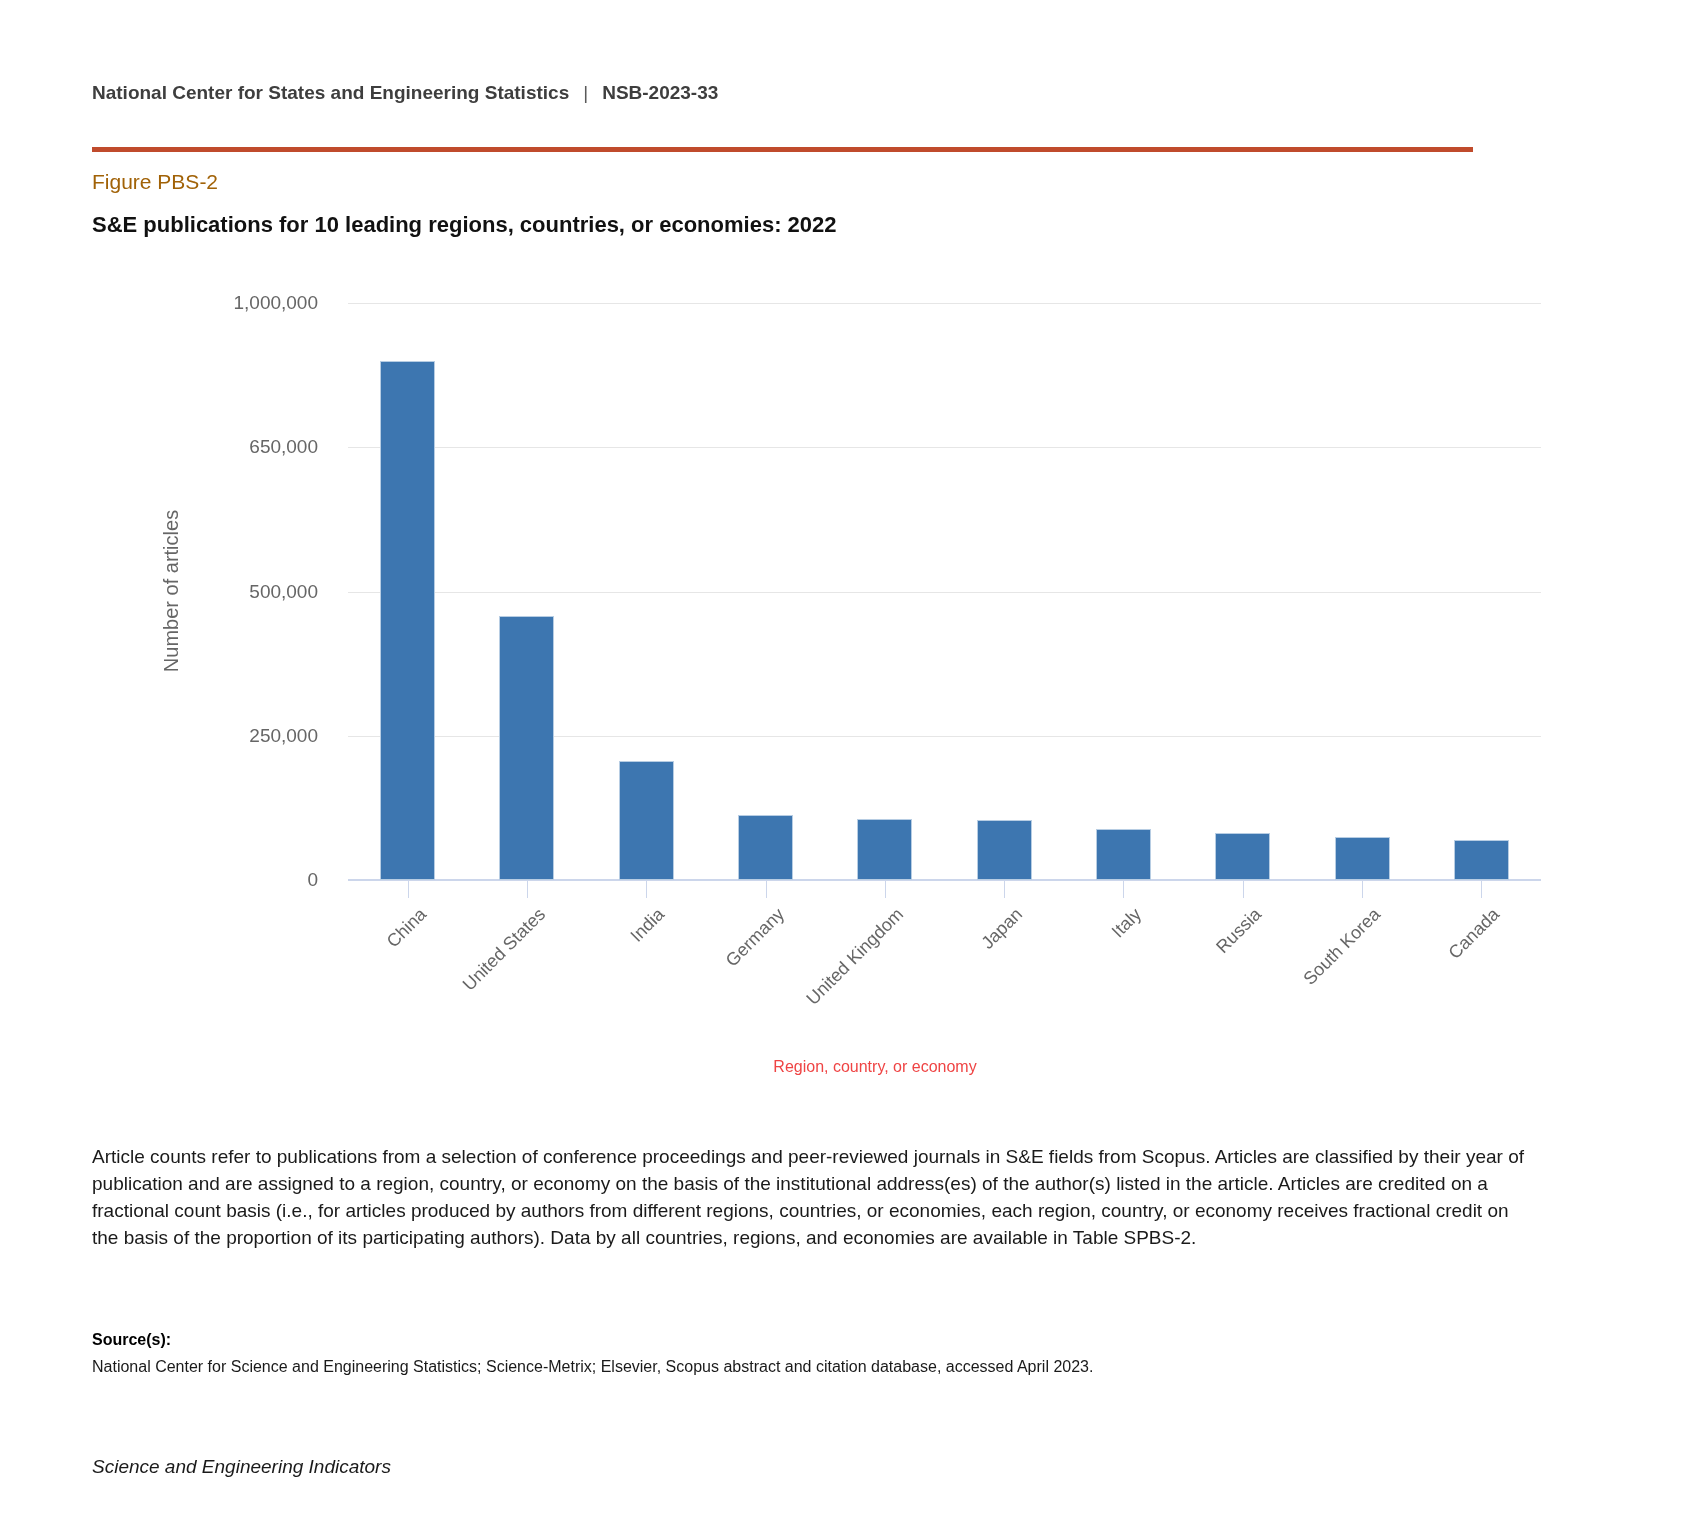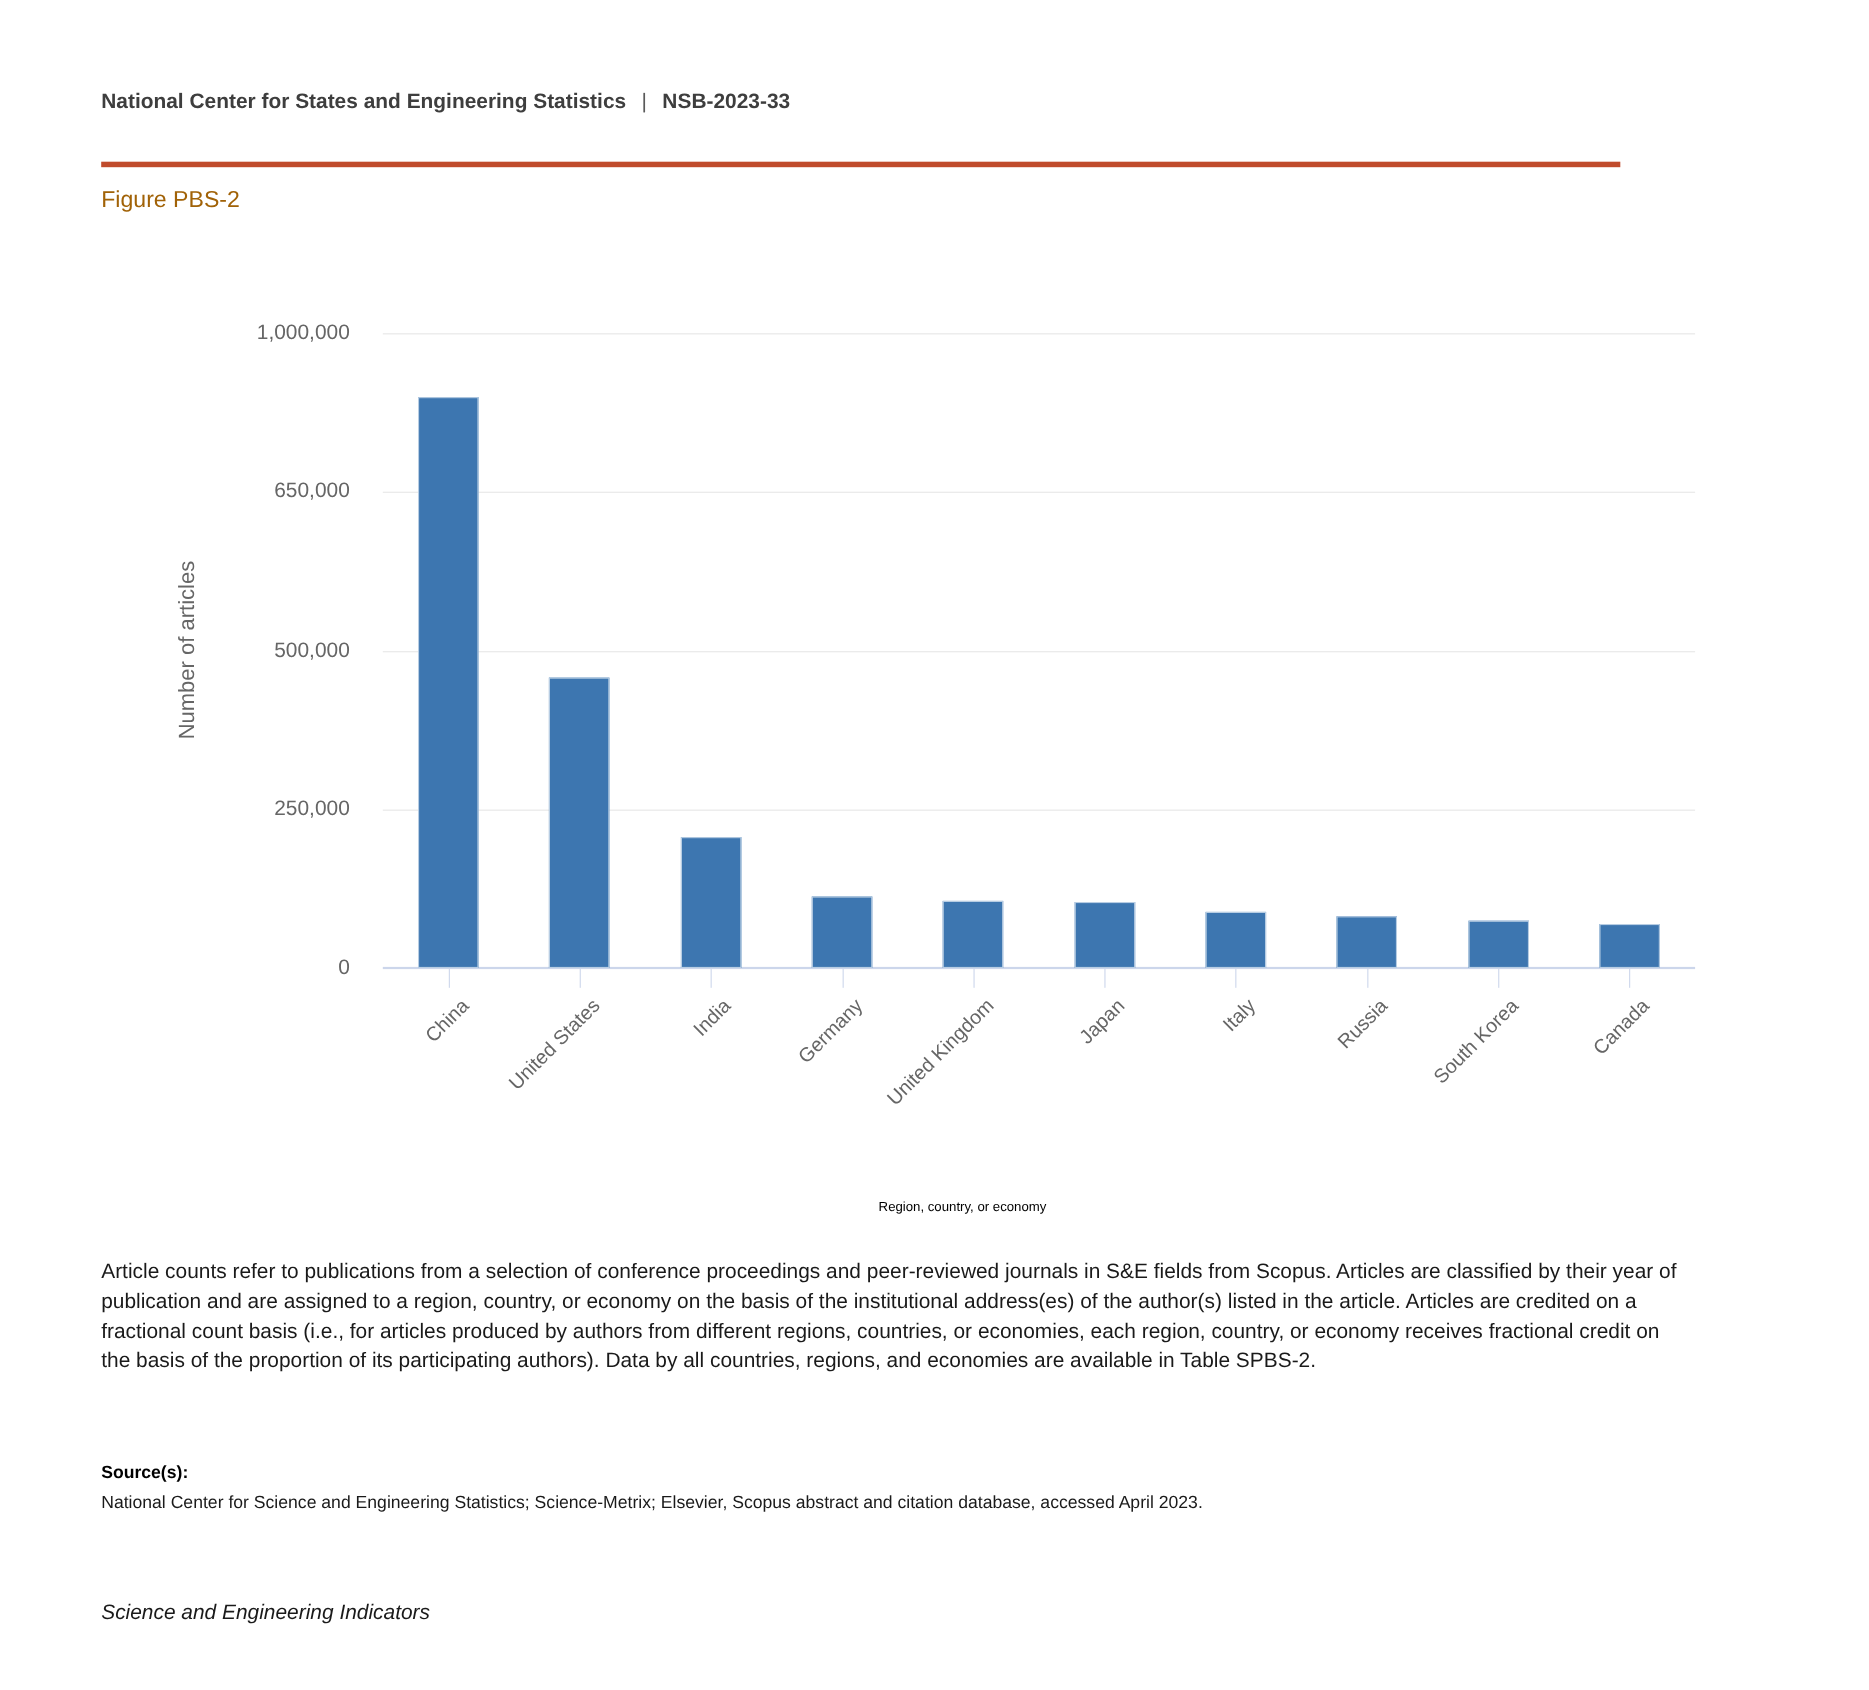--- a/index.html
+++ b/index.html
@@ -25,21 +25,21 @@
   .ylabel{position:absolute;left:78px;width:240px;text-align:right;font-size:19px;color:#666666;}
   .y-title-anchor{position:absolute;left:171px;top:591px;width:0;height:0;}
   .y-title{position:absolute;white-space:nowrap;font-size:20px;color:#666666;
     transform:translate(-50%,-50%) rotate(-90deg);}
   .bar{position:absolute;background:#3d76b0;border:1px solid #b7cde3;box-sizing:border-box;}
   .xtick{position:absolute;width:1px;height:18px;background:#ccd6eb;}
   .xlabel-anchor{position:absolute;width:0;height:0;}
   .xlabel{position:absolute;right:0;top:0;white-space:nowrap;font-size:18px;color:#666666;
     transform:rotate(-45deg);transform-origin:100% 0;}
   .x-title{position:absolute;left:875px;top:1058px;transform:translateX(-50%);
-    font-size:12px;color:#000000;white-space:nowrap;margin-top:32px;}
+    font-size:16px;color:#ef4444;white-space:nowrap;}
 
   
   .notes-block{position:absolute;left:92px;top:1143px;width:1445px;font-size:19px;line-height:27px;color:#1a1a1a;}
   .notes-heading{font-weight:bold;color:#000000;}
   .source-block{position:absolute;left:92px;top:1326px;width:1445px;font-size:16px;line-height:27px;color:#1a1a1a;}
   .source-heading{font-weight:bold;color:#000000;}
   .indicators-line{position:absolute;left:92px;top:1412px;font-size:19px;font-style:italic;color:#1a1a1a;margin-top:44px;}
 </style>
 </head>
 <body>
@@ -48,20 +48,21 @@
 
   <div class="doc-header">
     <span>National Center for States and Engineering Statistics</span>
     <span class="divider">|</span>
     <span>NSB-2023-33</span>
   </div>
 
   <div class="top-rule"></div>
 
   <div class="fig-label">Figure PBS-2</div>
+  <div class="fig-title">S&amp;E publications for 10 leading regions, countries, or economies: 2022</div>
 
   <div class="chart">
     <div class="y-title-anchor">
       <span class="y-title">Number of articles</span>
     </div>
     <div class="plot">
         <div class="gridline baseline" style="top: 576px;"></div>
         <div class="gridline" style="top: 432.75px;"></div>
         <div class="gridline" style="top: 288.5px;"></div>
         <div class="gridline" style="top: 144.25px;"></div>

